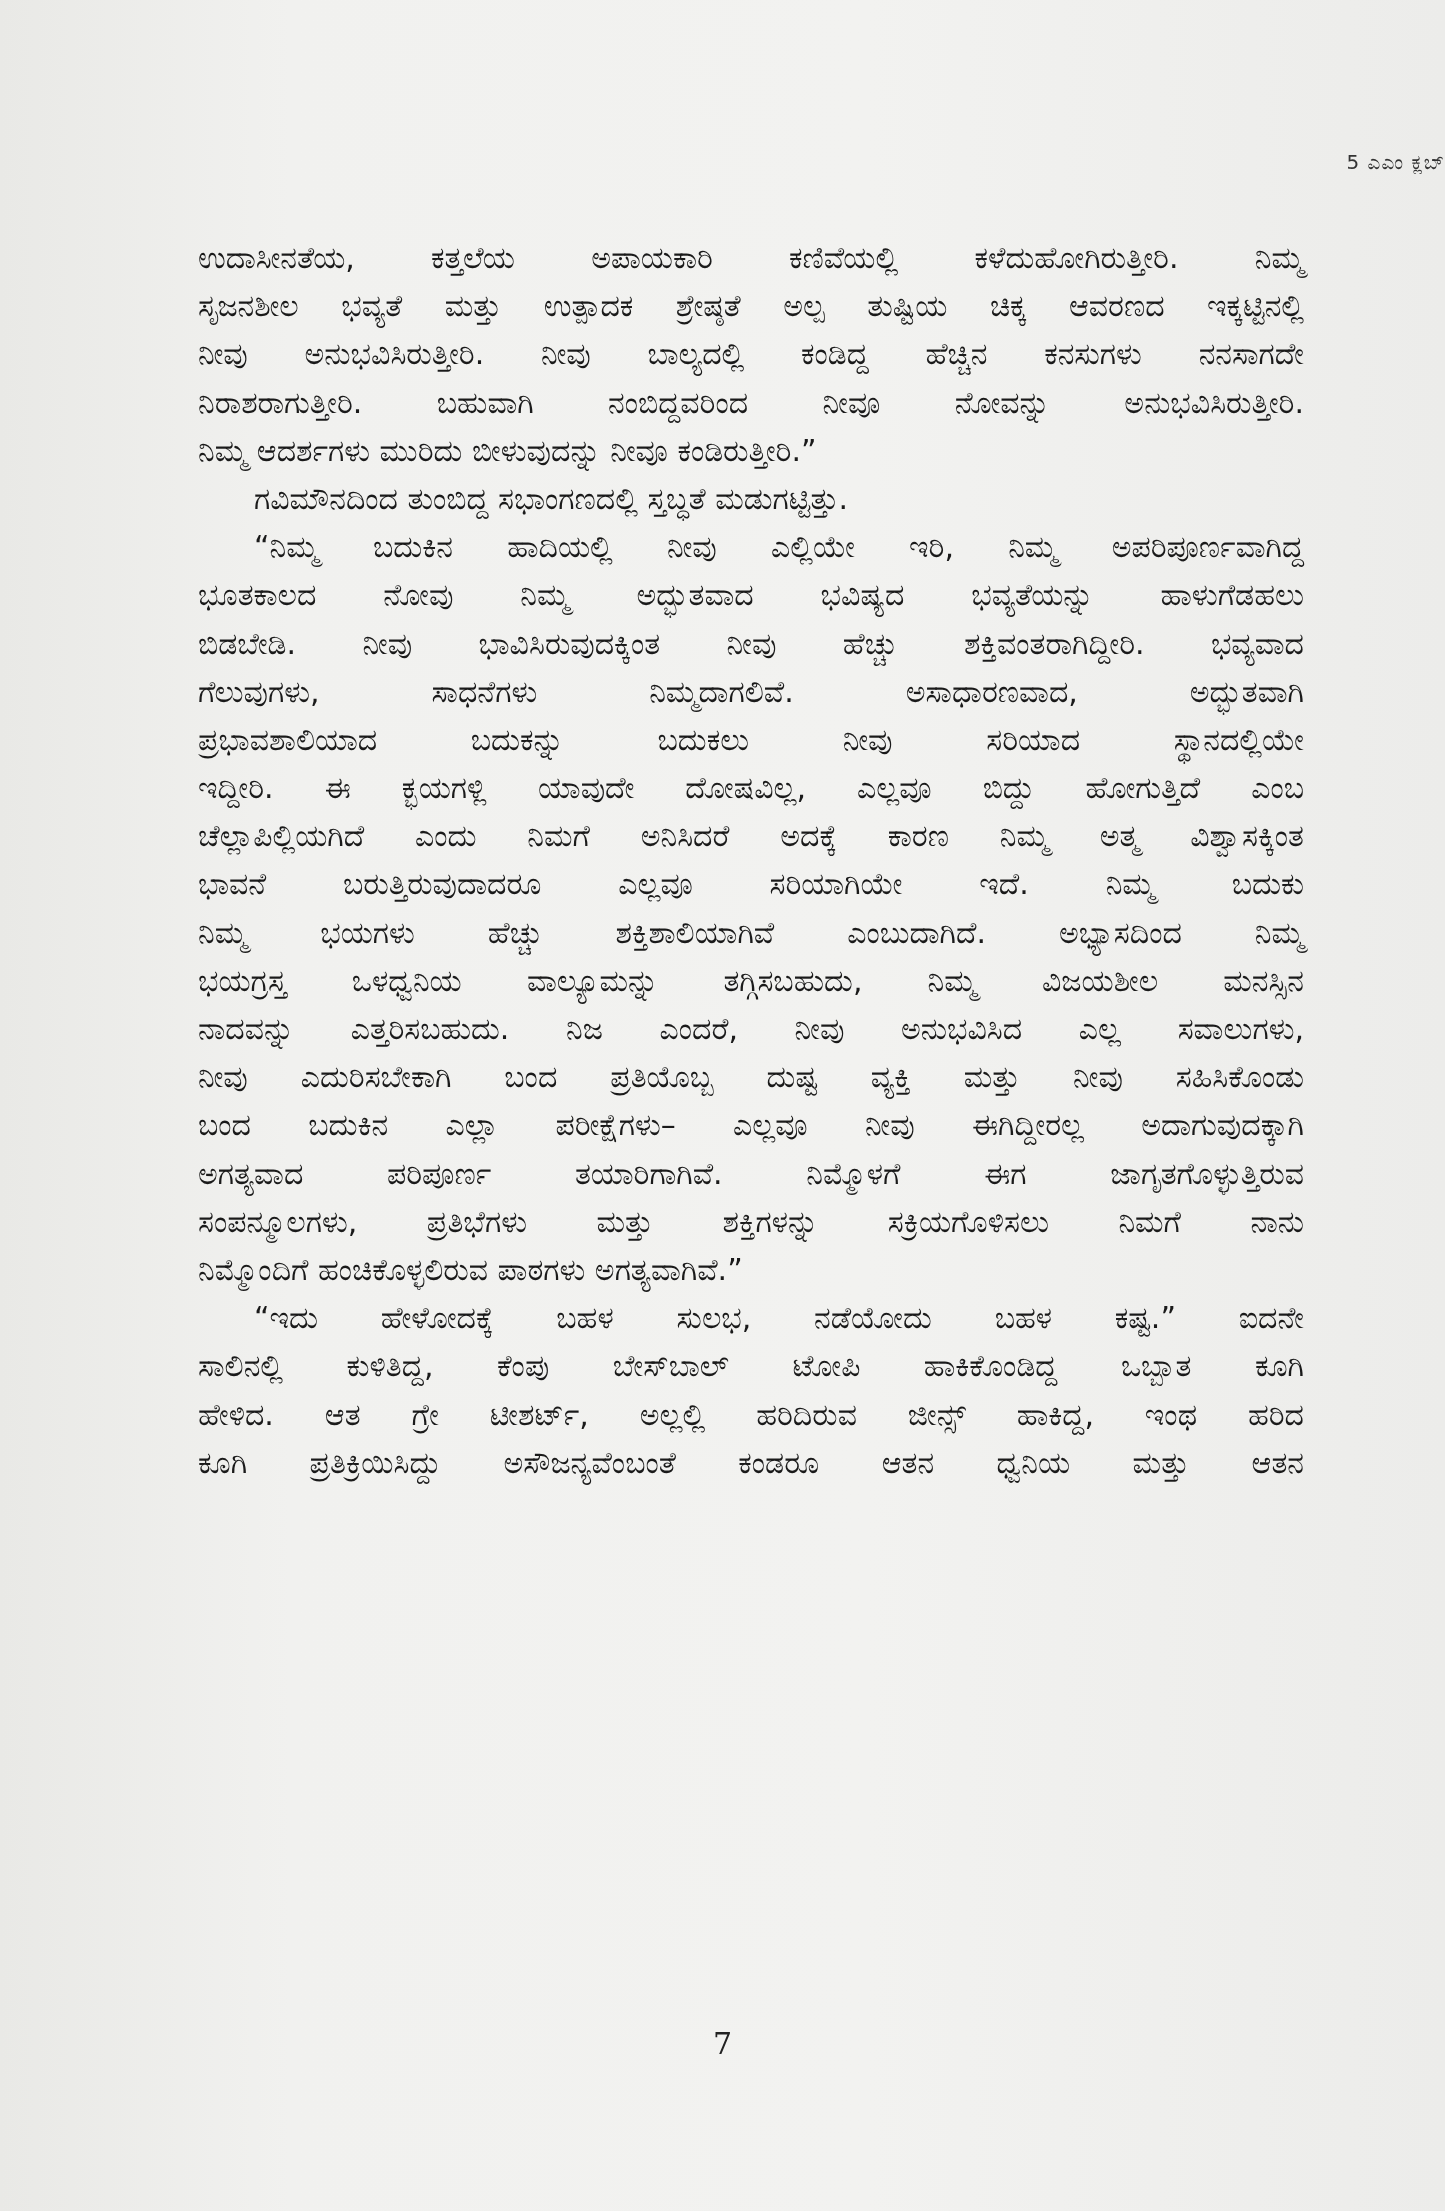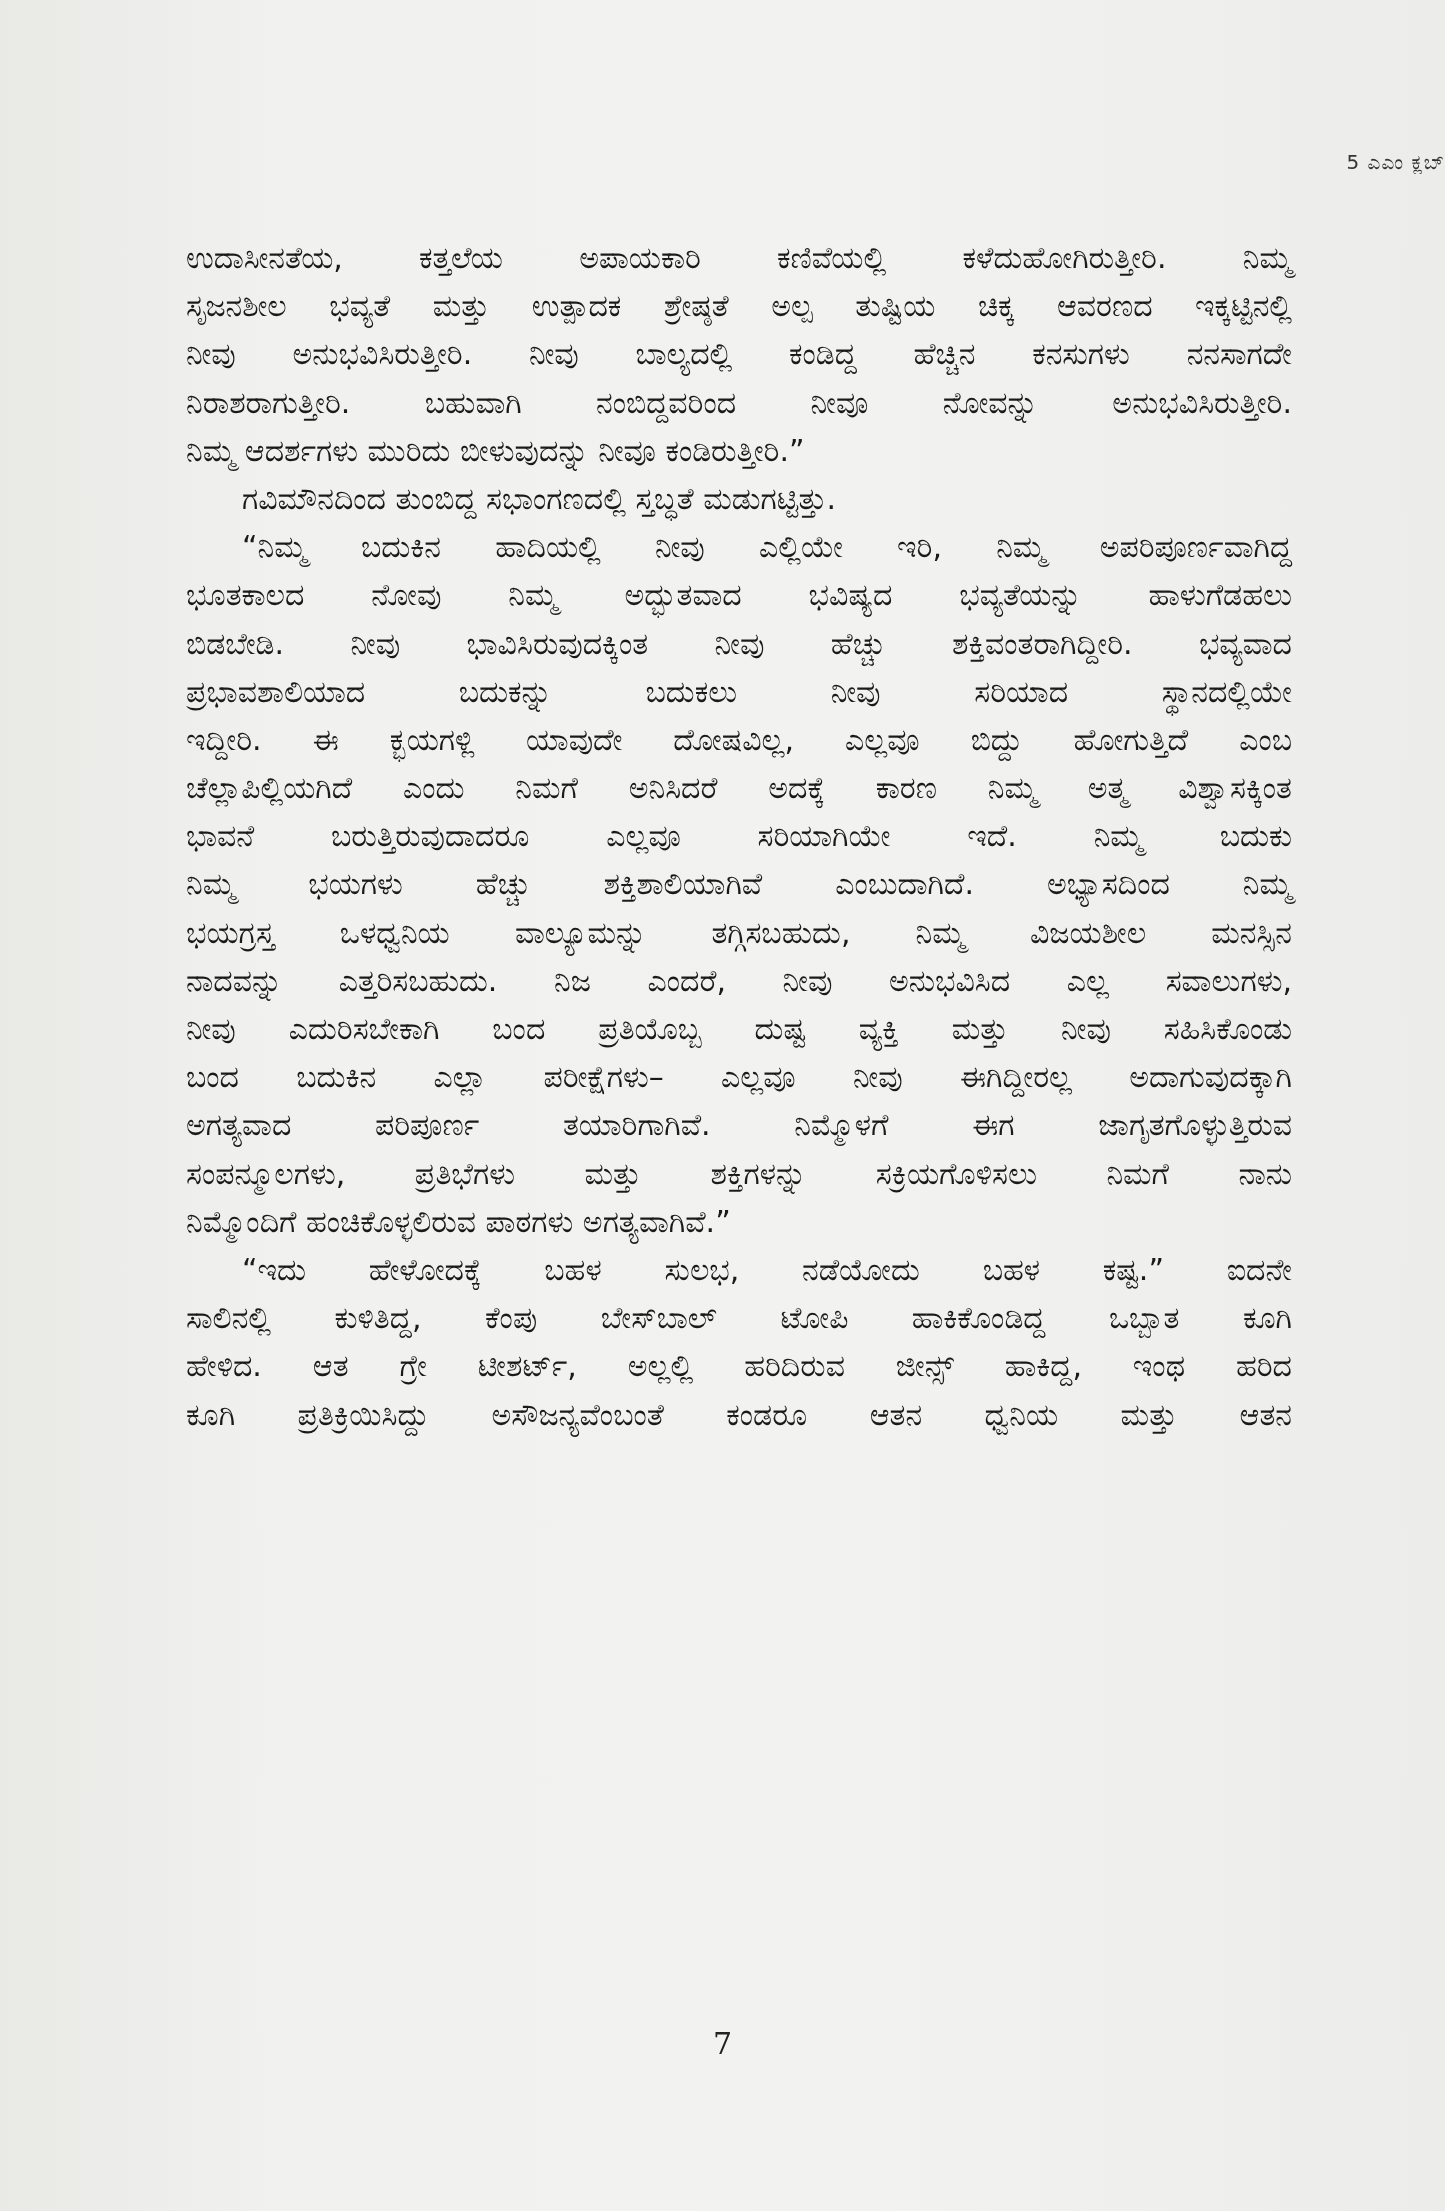--- a/index.html
+++ b/index.html
@@ -27,21 +27,21 @@
       top: 150px;
       left: 0;
       width: 1445px;
       text-align: right;
       font-size: 20px;
       color: #333;
       letter-spacing: 1px;
     }
     .body-text {
       position: absolute;
-      left: 186px;
+      left: 198px;
       top: 234px;
       width: 1106px;
     }
     .line {
       display: block;
       height: 48.2px;
       line-height: 48.2px;
       font-size: 30px;
       white-space: nowrap;
       text-align: justify;
@@ -75,20 +75,21 @@
   <div class="body-text">
     <span class="line">ಉದಾಸೀನತೆಯ, ಕತ್ತಲೆಯ ಅಪಾಯಕಾರಿ ಕಣಿವೆಯಲ್ಲಿ ಕಳೆದುಹೋಗಿರುತ್ತೀರಿ. ನಿಮ್ಮ</span>
     <span class="line">ಸೃಜನಶೀಲ ಭವ್ಯತೆ ಮತ್ತು ಉತ್ಪಾದಕ ಶ್ರೇಷ್ಠತೆ ಅಲ್ಪ ತುಷ್ಟಿಯ ಚಿಕ್ಕ ಆವರಣದ ಇಕ್ಕಟ್ಟಿನಲ್ಲಿ</span>
     <span class="line">ನೀವು ಅನುಭವಿಸಿರುತ್ತೀರಿ. ನೀವು ಬಾಲ್ಯದಲ್ಲಿ ಕಂಡಿದ್ದ ಹೆಚ್ಚಿನ ಕನಸುಗಳು ನನಸಾಗದೇ</span>
     <span class="line">ನಿರಾಶರಾಗುತ್ತೀರಿ. ಬಹುವಾಗಿ ನಂಬಿದ್ದವರಿಂದ ನೀವೂ ನೋವನ್ನು ಅನುಭವಿಸಿರುತ್ತೀರಿ.</span>
     <span class="line last">ನಿಮ್ಮ ಆದರ್ಶಗಳು ಮುರಿದು ಬೀಳುವುದನ್ನು ನೀವೂ ಕಂಡಿರುತ್ತೀರಿ.”</span>
     <span class="line indent last">ಗವಿಮೌನದಿಂದ ತುಂಬಿದ್ದ ಸಭಾಂಗಣದಲ್ಲಿ ಸ್ತಬ್ಧತೆ ಮಡುಗಟ್ಟಿತ್ತು.</span>
     <span class="line indent">“ನಿಮ್ಮ ಬದುಕಿನ ಹಾದಿಯಲ್ಲಿ ನೀವು ಎಲ್ಲಿಯೇ ಇರಿ, ನಿಮ್ಮ ಅಪರಿಪೂರ್ಣವಾಗಿದ್ದ</span>
     <span class="line">ಭೂತಕಾಲದ ನೋವು ನಿಮ್ಮ ಅದ್ಭುತವಾದ ಭವಿಷ್ಯದ ಭವ್ಯತೆಯನ್ನು ಹಾಳುಗೆಡಹಲು</span>
     <span class="line">ಬಿಡಬೇಡಿ. ನೀವು ಭಾವಿಸಿರುವುದಕ್ಕಿಂತ ನೀವು ಹೆಚ್ಚು ಶಕ್ತಿವಂತರಾಗಿದ್ದೀರಿ. ಭವ್ಯವಾದ</span>
+    <span class="line">ಗೆಲುವುಗಳು, ಸಾಧನೆಗಳು ನಿಮ್ಮದಾಗಲಿವೆ. ಅಸಾಧಾರಣವಾದ, ಅದ್ಭುತವಾಗಿ</span>
     <span class="line">ಪ್ರಭಾವಶಾಲಿಯಾದ ಬದುಕನ್ನು ಬದುಕಲು ನೀವು ಸರಿಯಾದ ಸ್ಥಾನದಲ್ಲಿಯೇ</span>
     <span class="line">ಇದ್ದೀರಿ. ಈ ಕ್ಭಯಗಳ್ಲಿ ಯಾವುದೇ ದೋಷವಿಲ್ಲ, ಎಲ್ಲವೂ ಬಿದ್ದು ಹೋಗುತ್ತಿದೆ ಎಂಬ</span>
     <span class="line">ಚೆಲ್ಲಾಪಿಲ್ಲಿಯಗಿದೆ ಎಂದು ನಿಮಗೆ ಅನಿಸಿದರೆ ಅದಕ್ಕೆ ಕಾರಣ ನಿಮ್ಮ ಅತ್ಮ ವಿಶ್ವಾಸಕ್ಕಿಂತ</span>
     <span class="line">ಭಾವನೆ ಬರುತ್ತಿರುವುದಾದರೂ ಎಲ್ಲವೂ ಸರಿಯಾಗಿಯೇ ಇದೆ. ನಿಮ್ಮ ಬದುಕು</span>
     <span class="line">ನಿಮ್ಮ ಭಯಗಳು ಹೆಚ್ಚು ಶಕ್ತಿಶಾಲಿಯಾಗಿವೆ ಎಂಬುದಾಗಿದೆ. ಅಭ್ಯಾಸದಿಂದ ನಿಮ್ಮ</span>
     <span class="line">ಭಯಗ್ರಸ್ತ ಒಳಧ್ವನಿಯ ವಾಲ್ಯೂಮನ್ನು ತಗ್ಗಿಸಬಹುದು, ನಿಮ್ಮ ವಿಜಯಶೀಲ ಮನಸ್ಸಿನ</span>
     <span class="line">ನಾದವನ್ನು ಎತ್ತರಿಸಬಹುದು. ನಿಜ ಎಂದರೆ, ನೀವು ಅನುಭವಿಸಿದ ಎಲ್ಲ ಸವಾಲುಗಳು,</span>
     <span class="line">ನೀವು ಎದುರಿಸಬೇಕಾಗಿ ಬಂದ ಪ್ರತಿಯೊಬ್ಬ ದುಷ್ಟ ವ್ಯಕ್ತಿ ಮತ್ತು ನೀವು ಸಹಿಸಿಕೊಂಡು</span>
     <span class="line">ಬಂದ ಬದುಕಿನ ಎಲ್ಲಾ ಪರೀಕ್ಷೆಗಳು– ಎಲ್ಲವೂ ನೀವು ಈಗಿದ್ದೀರಲ್ಲ ಅದಾಗುವುದಕ್ಕಾಗಿ</span>
     <span class="line">ಅಗತ್ಯವಾದ ಪರಿಪೂರ್ಣ ತಯಾರಿಗಾಗಿವೆ. ನಿಮ್ಮೊಳಗೆ ಈಗ ಜಾಗೃತಗೊಳ್ಳುತ್ತಿರುವ</span>

